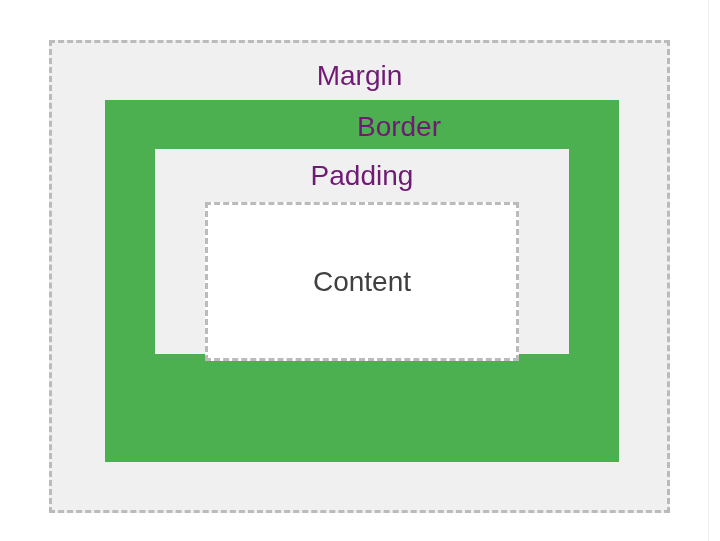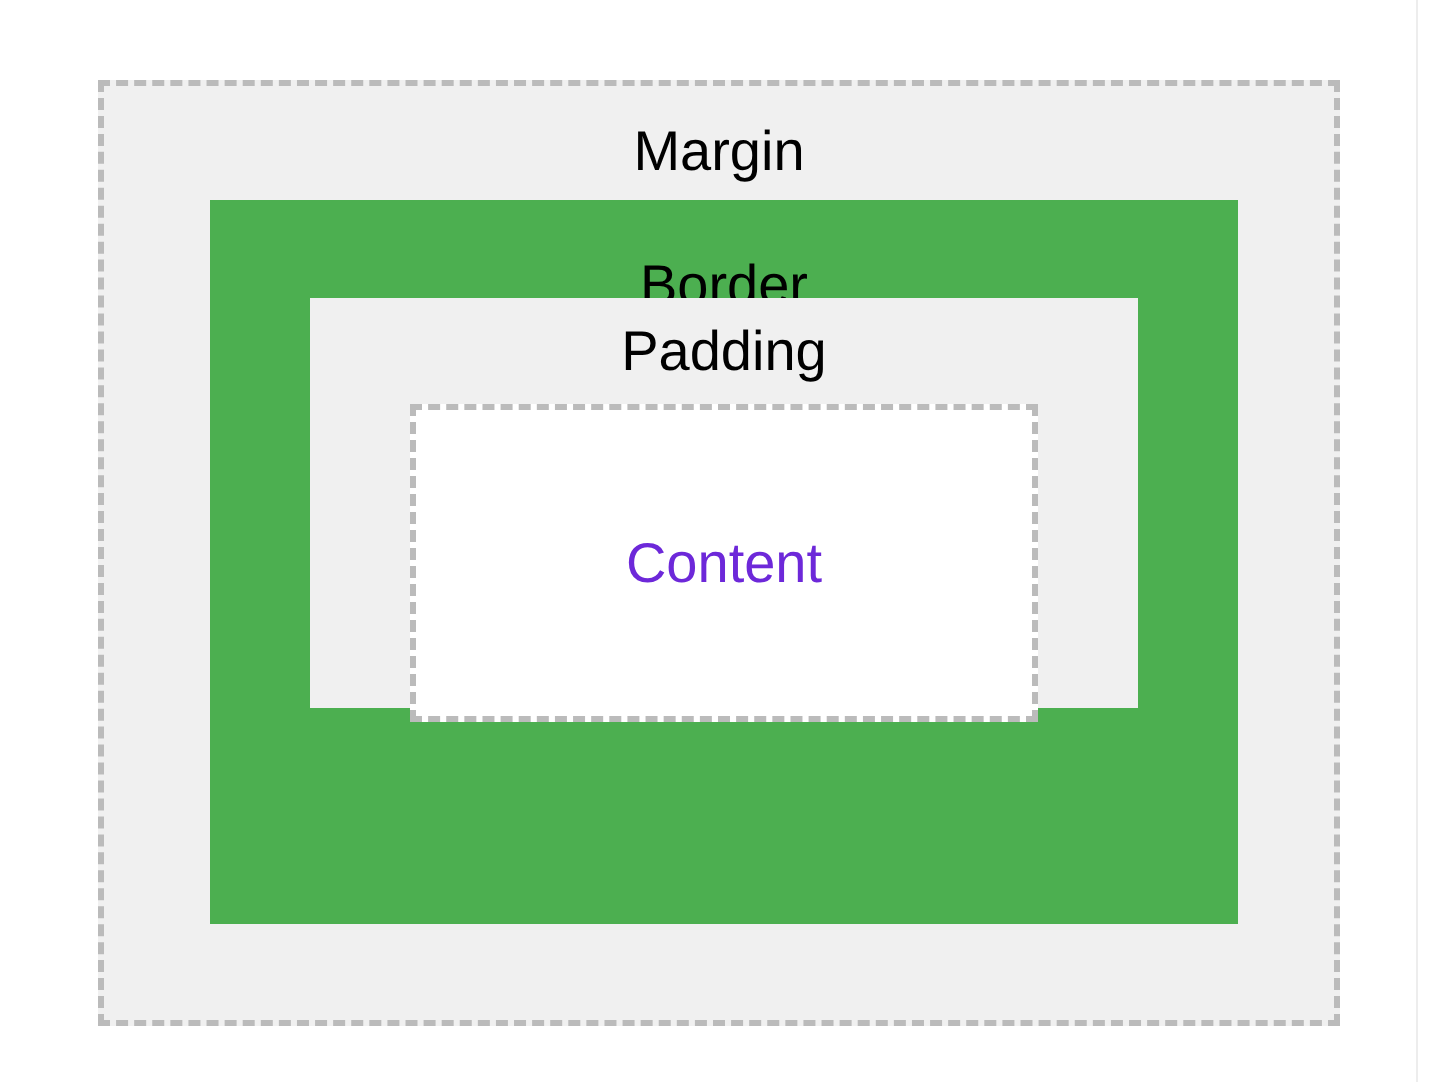--- a/index.html
+++ b/index.html
@@ -77,39 +77,39 @@
     border: 3px dashed #bbbbbb;
   }
 
   .band-label {
     position: absolute;
     left: 0;
     width: 100%;
     text-align: center;
     font-size: 28px;
     line-height: 34px;
-    color: #000000;
+    color: #701a75;
     white-space: nowrap;
   }
 
   #margin-label  { top: 16px; }
-  #border-label  { top: 26px; }
+  #border-label  { top: 10px; margin-left: 37px; }
   #padding-label { top: 10px; }
 
   #content-label {
     position: absolute;
     left: 0;
     top: 0;
     width: 100%;
     height: 100%;
     display: flex;
     align-items: center;
     justify-content: center;
     font-size: 28px;
-    color: #6d28d9;
+    color: #404040;
     white-space: nowrap;
   }
 </style>
 </head>
 <body>
 
 <div id="canvas">
 
   <div id="page-edge"></div>
 

